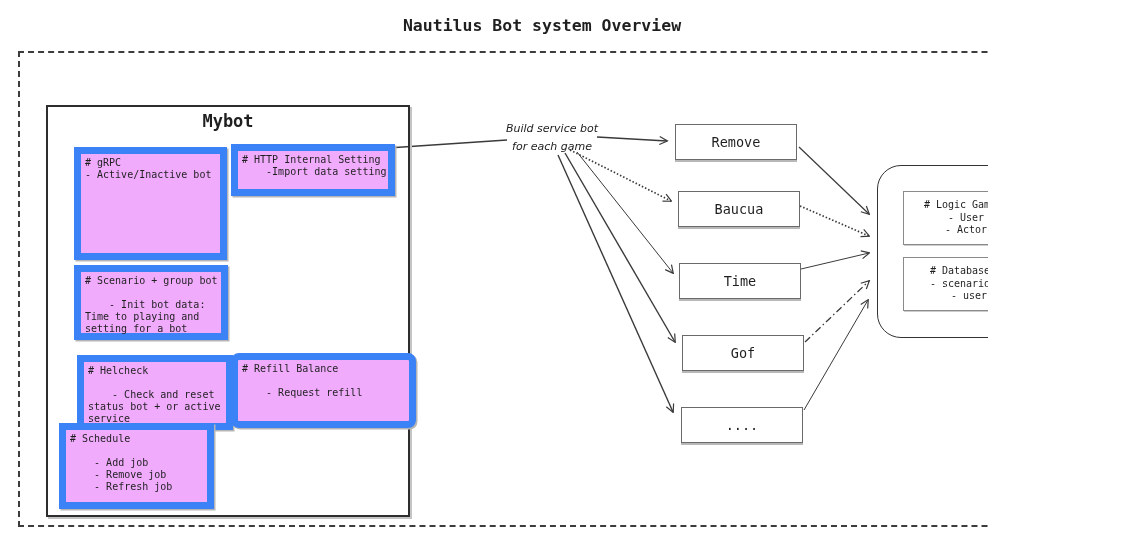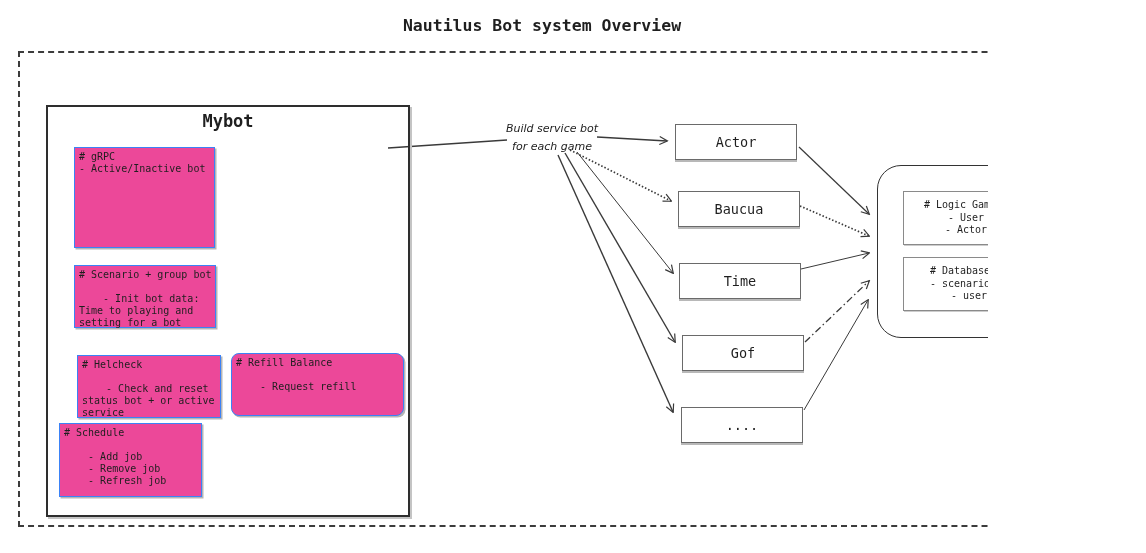--- a/index.html
+++ b/index.html
@@ -9,22 +9,22 @@
           font-size:16.5px;font-weight:bold;white-space:nowrap;z-index:3;}
   .outer-boundary{position:absolute;left:18px;top:51px;width:1096px;height:472px;
           border:2px dashed #3c3c3c;z-index:0;}
   .connectors{position:absolute;left:0;top:0;z-index:1;}
   
   .mybot{position:absolute;left:46px;top:105px;width:360px;height:408px;
           border:2px solid #2e2e2e;box-shadow:2px 2px 0 #c4c4c4;z-index:2;background:transparent;}
   .mybot-title{position:absolute;top:4px;left:0;right:0;text-align:center;
           font-size:17px;font-weight:bold;}
   .module{position:absolute;margin:0;font-family:"DejaVu Sans Mono",monospace;
-          font-size:10px;line-height:12px;white-space:pre;border:1px solid #3b82f6;
-          background:#ec4899;box-shadow:1.5px 1.5px 0 #b5b5b5;padding:3px 4px;}
+          font-size:10px;line-height:12px;white-space:pre;border:7px solid #3b82f6;
+          background:#f0abfc;box-shadow:1.5px 1.5px 0 #b5b5b5;padding:3px 4px;}
   .m-grpc{left:26px;top:40px;width:131px;height:93px;}
   .m-http{left:183px;top:37px;width:142px;height:32px;}
   .m-scenario{left:26px;top:158px;width:132px;height:55px;}
   .m-helcheck{left:29px;top:248px;width:134px;height:55px;}
   .m-refill{left:183px;top:246px;width:163px;height:55px;border-radius:8px;}
   .m-schedule{left:11px;top:316px;width:133px;height:66px;}
   
   .edge-label{position:absolute;left:496px;top:120px;width:112px;text-align:center;
           font-family:"DejaVu Sans",sans-serif;font-style:italic;font-size:11px;
           line-height:18px;white-space:pre;color:#222;z-index:2;}
@@ -73,20 +73,22 @@
       <path d="M801,269 L869,253" stroke-width="1" marker-end="url(#ah)"></path>
       <path d="M805,342 L869,281" stroke-width="1.3" stroke-dasharray="7 3 1.5 3" marker-end="url(#ah)"></path>
       <path d="M804,410 L868,300" stroke-width="1" marker-end="url(#ah)"></path>
     </g>
   </svg>
 
   <div class="mybot">
     <div class="mybot-title">Mybot</div>
     <pre class="module m-grpc"># gRPC
 - Active/Inactive bot</pre>
+    <pre class="module m-http"># HTTP Internal Setting
+    -Import data setting</pre>
     <pre class="module m-scenario"># Scenario + group bot
 
     - Init bot data:
 Time to playing and
 setting for a bot</pre>
     <pre class="module m-helcheck"># Helcheck
 
     - Check and reset
 status bot + or active
 service</pre>
@@ -96,21 +98,21 @@
     <pre class="module m-schedule"># Schedule
 
     - Add job
     - Remove job
     - Refresh job</pre>
   </div>
 
   <div class="edge-label">Build service bot
 for each game</div>
 
-  <div class="game g-xocdia">Actor</div>
+  <div class="game g-xocdia">Remove</div>
   <div class="game g-baucua">Baucua</div>
   <div class="game g-tala">Time</div>
   <div class="game g-gof">Gof</div>
   <div class="game g-dots">....</div>
 
   <div class="service">
     <pre class="svc svc-logic"># Logic Game
   - User
   - Actor</pre>
     <pre class="svc svc-db"># Database

